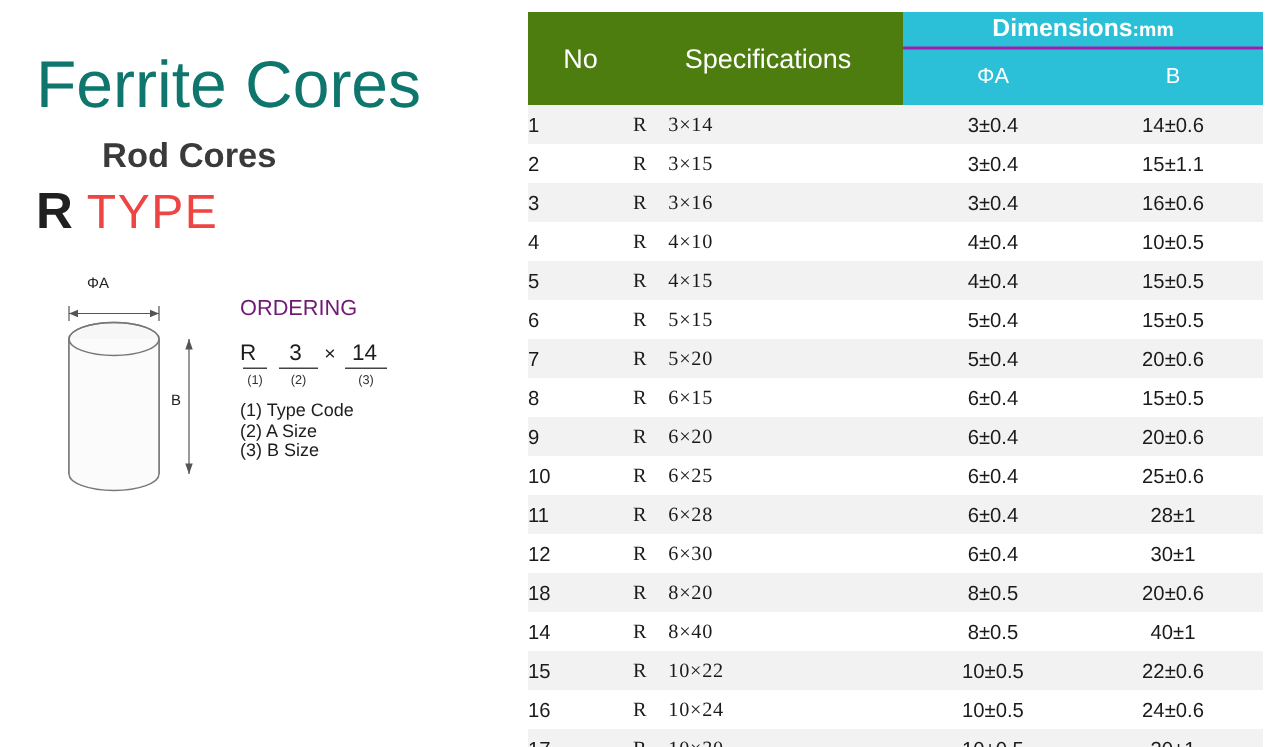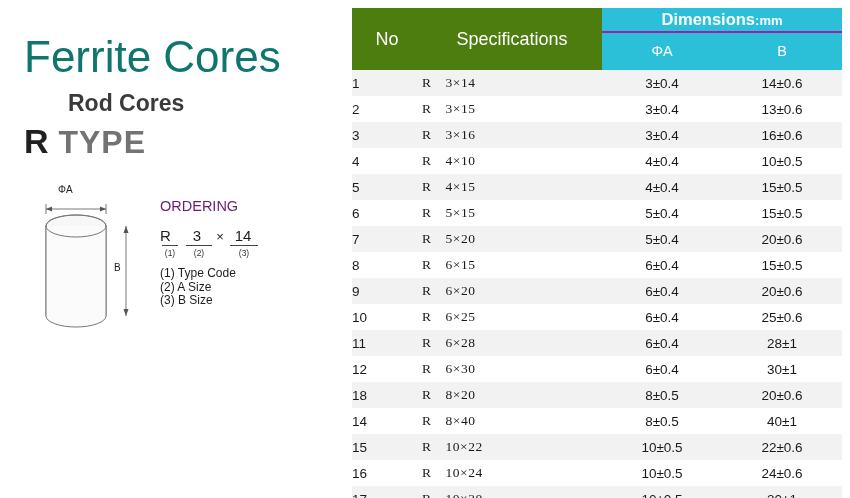--- a/index.html
+++ b/index.html
@@ -53,22 +53,22 @@
     top: 122px;
     font-size: 32px;
     color: #202020;
     white-space: nowrap;
   }
   .title-type .bold-r {
     font-weight: bold;
     font-size: 34px;
   }
   .title-type .light-type {
-    font-weight: bold;
-    color: #737373;
+    font-weight: normal;
+    color: #ef4444;
     letter-spacing: 1px;
   }
 
   
   .drawing {
     position: absolute;
     left: 18px;
     top: 186px;
     width: 130px;
     height: 160px;
@@ -278,21 +278,21 @@
           <tr class="odd">
             <td class="col-no">1</td>
             <td class="col-spec"><span class="sp-r">R</span><span>3×14</span></td>
             <td class="col-a">3±0.4</td>
             <td class="col-b">14±0.6</td>
           </tr>
           <tr class="even">
             <td class="col-no">2</td>
             <td class="col-spec"><span class="sp-r">R</span><span>3×15</span></td>
             <td class="col-a">3±0.4</td>
-            <td class="col-b">13±0.6</td>
+            <td class="col-b">15±1.1</td>
           </tr>
           <tr class="odd">
             <td class="col-no">3</td>
             <td class="col-spec"><span class="sp-r">R</span><span>3×16</span></td>
             <td class="col-a">3±0.4</td>
             <td class="col-b">16±0.6</td>
           </tr>
           <tr class="even">
             <td class="col-no">4</td>
             <td class="col-spec"><span class="sp-r">R</span><span>4×10</span></td>

